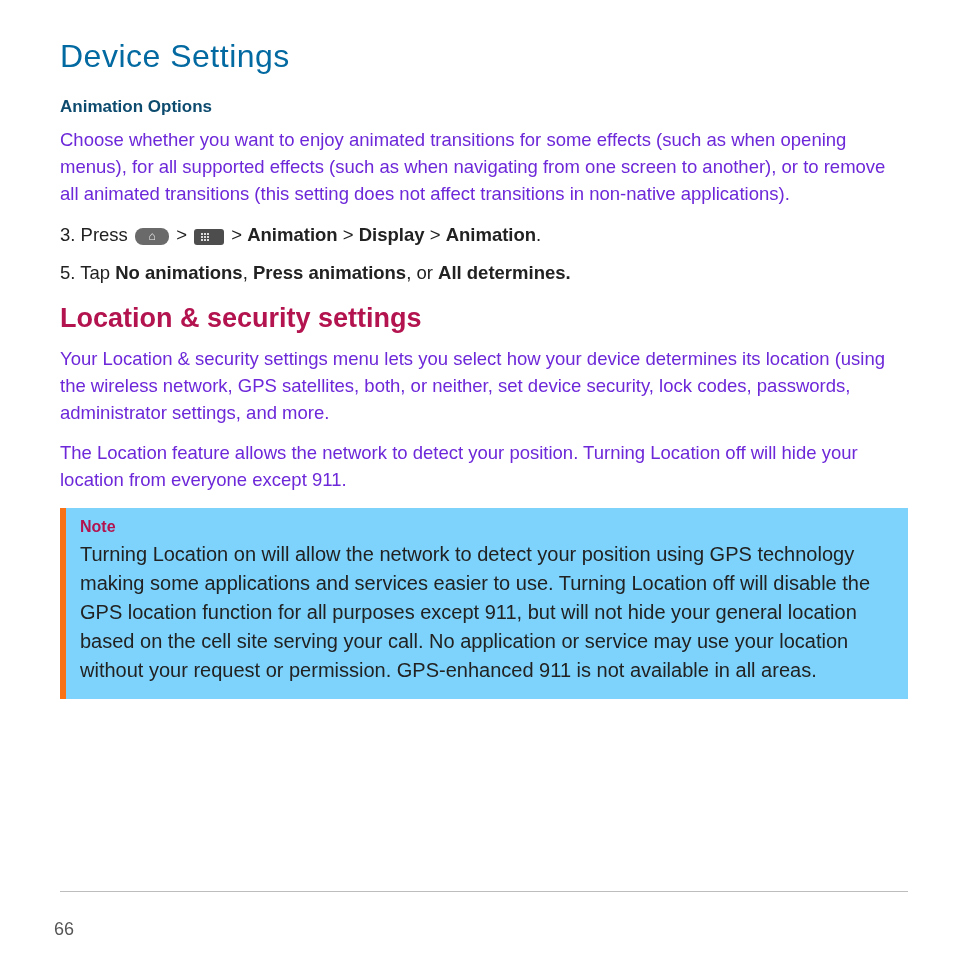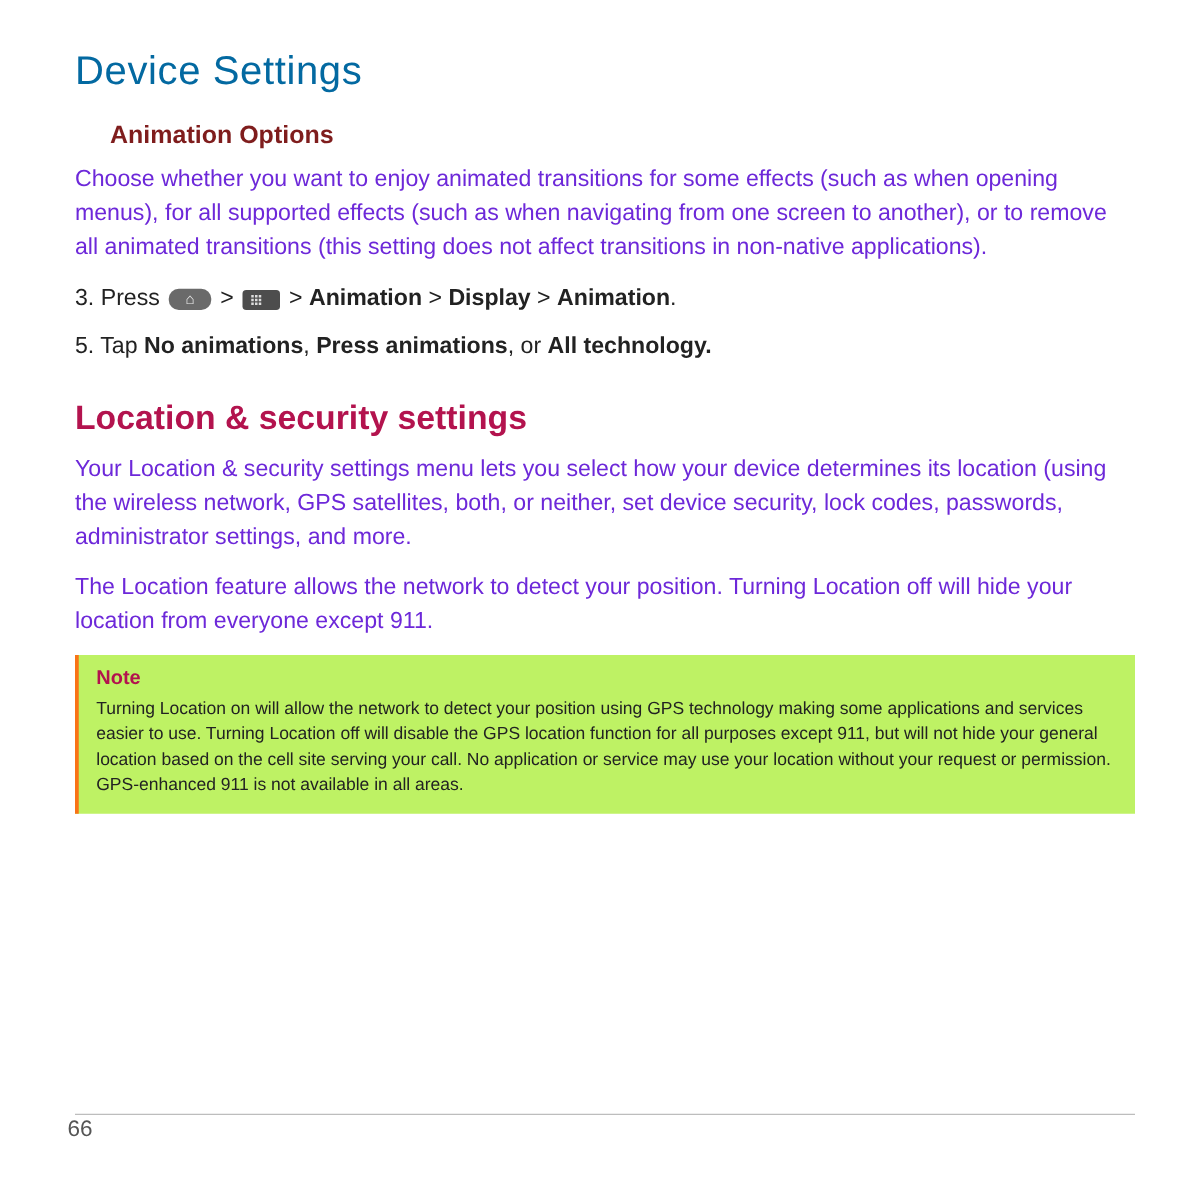--- a/index.html
+++ b/index.html
@@ -12,31 +12,30 @@
     padding: 38px 46px 40px 60px;
   }
   .page-title {
     font-size: 32px;
     font-weight: 300;
     color: #0369a1;
     letter-spacing: 0.5px;
     margin-bottom: 22px;
   }
   .section-heading {
-    font-size: 20px;
+    font-size: 17px;
     font-weight: 600;
-    color: #7f1d1d;
+    color: #0c4a6e;
     margin-bottom: 10px;
-    margin-left: 28px;
   }
   .major-heading {
     font-size: 27px;
     font-weight: 600;
     color: #b3134e;
-    margin-top: 29px;
+    margin-top: 16px;
     margin-bottom: 12px;
   }
   p.body {
     font-size: 18.5px;
     line-height: 1.45;
     color: #6d28d9;
     margin-bottom: 14px;
   }
   .step {
     font-size: 18.5px;
@@ -75,46 +74,46 @@
     position: absolute;
     left: 7px; top: 4px;
     width: 2px; height: 2px;
     background: #ddd;
     box-shadow:
       3px 0 #ddd, 6px 0 #ddd,
       0 3px #ddd, 3px 3px #ddd, 6px 3px #ddd,
       0 6px #ddd, 3px 6px #ddd, 6px 6px #ddd;
   }
   .note-box {
-    background: #bef264;
-    border-left: 3px solid #f97316;
+    background: #7dd3fc;
+    border-left: 6px solid #f97316;
     padding: 10px 14px 14px 14px;
     margin-top: 4px;
   }
   .note-title {
     color: #b3134e;
     font-weight: 700;
     font-size: 16px;
     margin-bottom: 4px;
   }
   .note-body {
-    font-size: 14px;
+    font-size: 20px;
     line-height: 1.45;
     color: #222;
   }
   .footer-line {
     position: absolute;
     left: 60px; right: 46px;
     bottom: 62px;
     border-top: 1px solid #bdbdbd;
   }
   .page-num {
     position: absolute;
     left: 54px;
-    bottom: 40px;
+    bottom: 14px;
     font-size: 18px;
     color: #555;
   }
 </style>
 </head>
 <body>
 
 <h1 class="page-title">Device Settings</h1>
 
 <h2 class="section-heading">Animation Options</h2>
@@ -131,21 +130,21 @@
   <span> &gt; </span>
   <span class="b">Display</span>
   <span> &gt; </span>
   <span class="b">Animation</span><span>.</span>
 </p>
 
 <p class="step">
   <span>5. Tap </span>
   <span class="b">No animations</span><span>, </span>
   <span class="b">Press animations</span><span>, or </span>
-  <span class="b">All technology.</span>
+  <span class="b">All determines.</span>
 </p>
 
 <h2 class="major-heading">Location &amp; security settings</h2>
 
 <p class="body">Your Location &amp; security settings menu lets you select how your device determines its location (using the wireless network, GPS satellites, both, or neither, set device security, lock codes, passwords, administrator settings, and more.</p>
 
 <p class="body">The Location feature allows the network to detect your position. Turning Location off will hide your location from everyone except 911.</p>
 
 <div class="note-box">
   <div class="note-title">Note</div>

